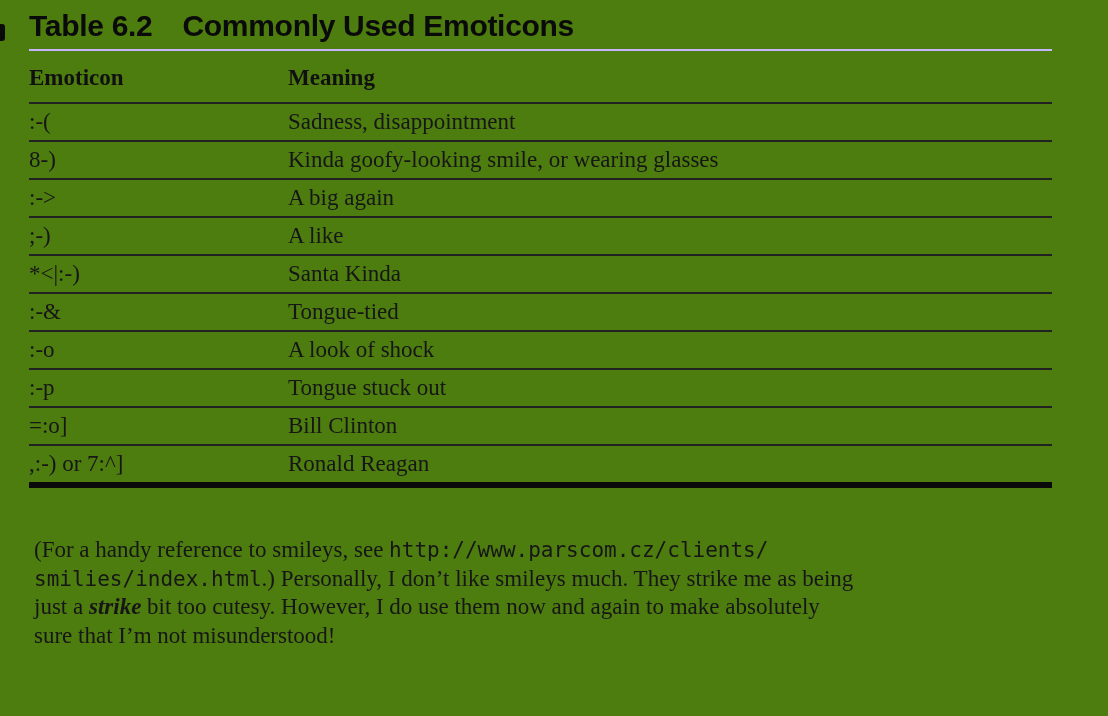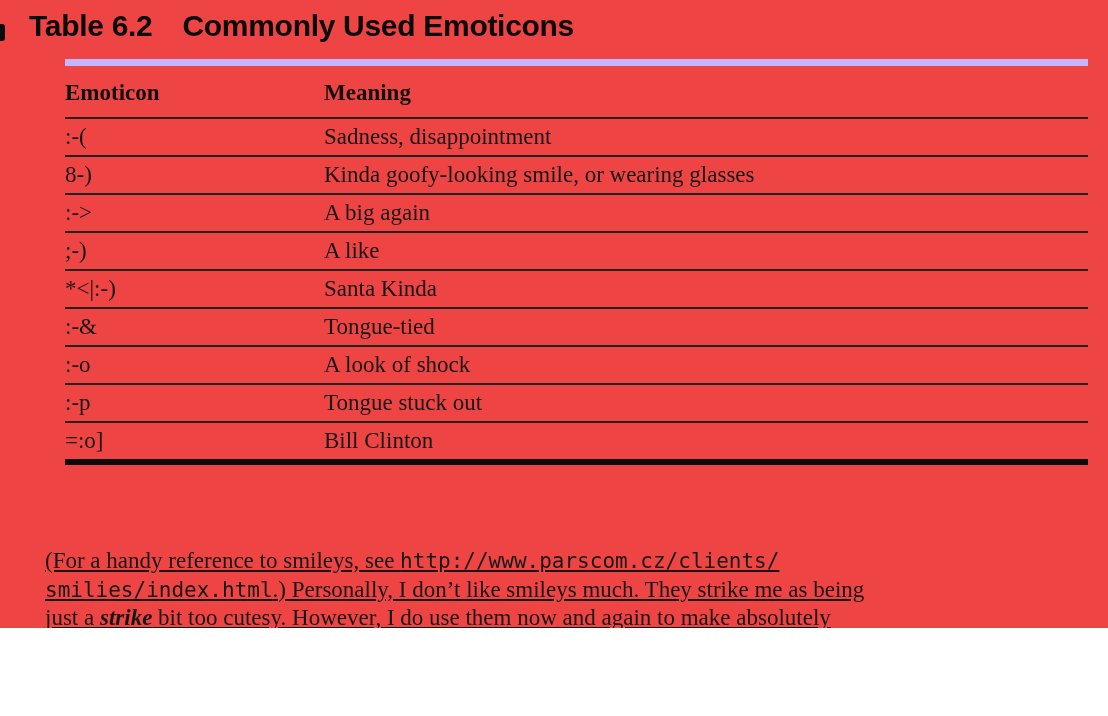--- a/index.html
+++ b/index.html
@@ -9,22 +9,22 @@
     }
     body {
       width: 1108px;
       height: 716px;
       font-family: "Liberation Serif", "DejaVu Serif", serif;
       color: #141414;
     }
     .page {
       position: relative;
       width: 1108px;
-      height: 628px;
-      background: #ef4444;
+      height: 716px;
+      background: #4d7c0f;
       overflow: hidden;
     }
     .scan-artifact {
       position: absolute;
       left: 0;
       top: 24px;
       width: 5px;
       height: 17px;
       background: #0a0a0a;
       border-radius: 0 3px 3px 0;
@@ -39,27 +39,26 @@
       letter-spacing: -0.3px;
       color: #0a0a0a;
       white-space: nowrap;
     }
     .title-label {
       margin-right: 30px;
     }
     table.emoticon-table {
       position: absolute;
       left: 29px;
-      top: 59px;
+      top: 49px;
       width: 1023px;
       border-collapse: collapse;
-      border-top: 7px solid #c4b5fd;
+      border-top: 2px solid #c4b5fd;
       border-bottom: 6px solid #0a0a0a;
       table-layout: fixed;
-      margin-left: 36px;
     }
     .emoticon-table th,
     .emoticon-table td {
       text-align: left;
       padding: 0;
       font-size: 23px;
       border-bottom: 2px solid #222222;
       color: #161616;
       overflow: hidden;
       white-space: nowrap;
@@ -76,25 +75,24 @@
       vertical-align: middle;
     }
     .col-emoticon {
       width: 259px;
     }
     .footer-paragraph {
       position: absolute;
       left: 29px;
       top: 531px;
       width: 1062px;
-      margin: 16px;
+      margin: 5px;
       font-size: 23px;
       line-height: 28.5px;
       color: #161616;
-      text-decoration: underline;
     }
     .seg {
       white-space: pre-wrap;
     }
     .seg.mono {
       font-family: "DejaVu Sans Mono", "Liberation Mono", monospace;
       font-size: 21px;
     }
     .seg.italic {
       font-style: italic;
@@ -153,20 +151,24 @@
         <td>A look of shock</td>
       </tr>
       <tr>
         <td>:-p</td>
         <td>Tongue stuck out</td>
       </tr>
       <tr>
         <td>=:o]</td>
         <td>Bill Clinton</td>
       </tr>
+      <tr>
+        <td>,:-) or 7:^]</td>
+        <td>Ronald Reagan</td>
+      </tr>
     </tbody>
   </table>
 
   <p class="footer-paragraph"><span class="seg serif">(For a handy reference to smileys, see </span><span class="seg mono">http://www.parscom.cz/clients/
 smilies/index.html</span><span class="seg serif">.) Personally, I don’t like smileys much. They strike me as being
 just a </span><span class="seg italic">strike</span><span class="seg serif"> bit too cutesy. However, I do use them now and again to make absolutely
 sure that I’m not misunderstood!</span></p>
 
 </div>
 

